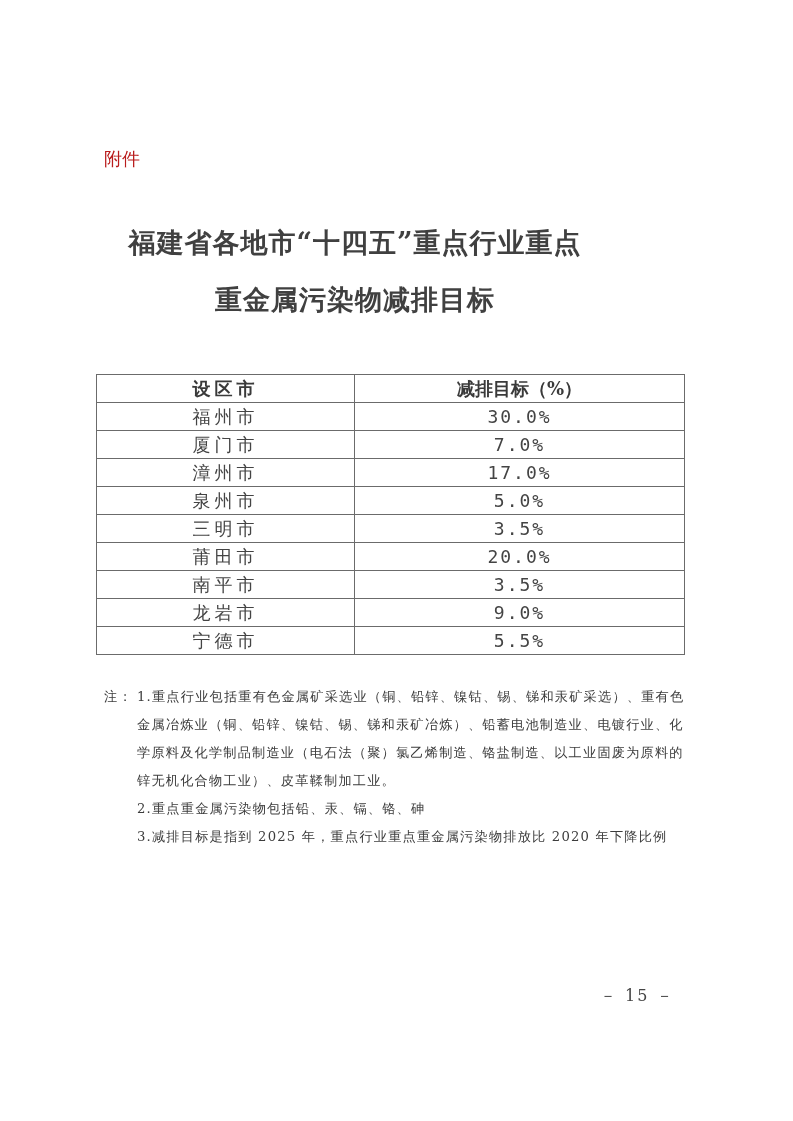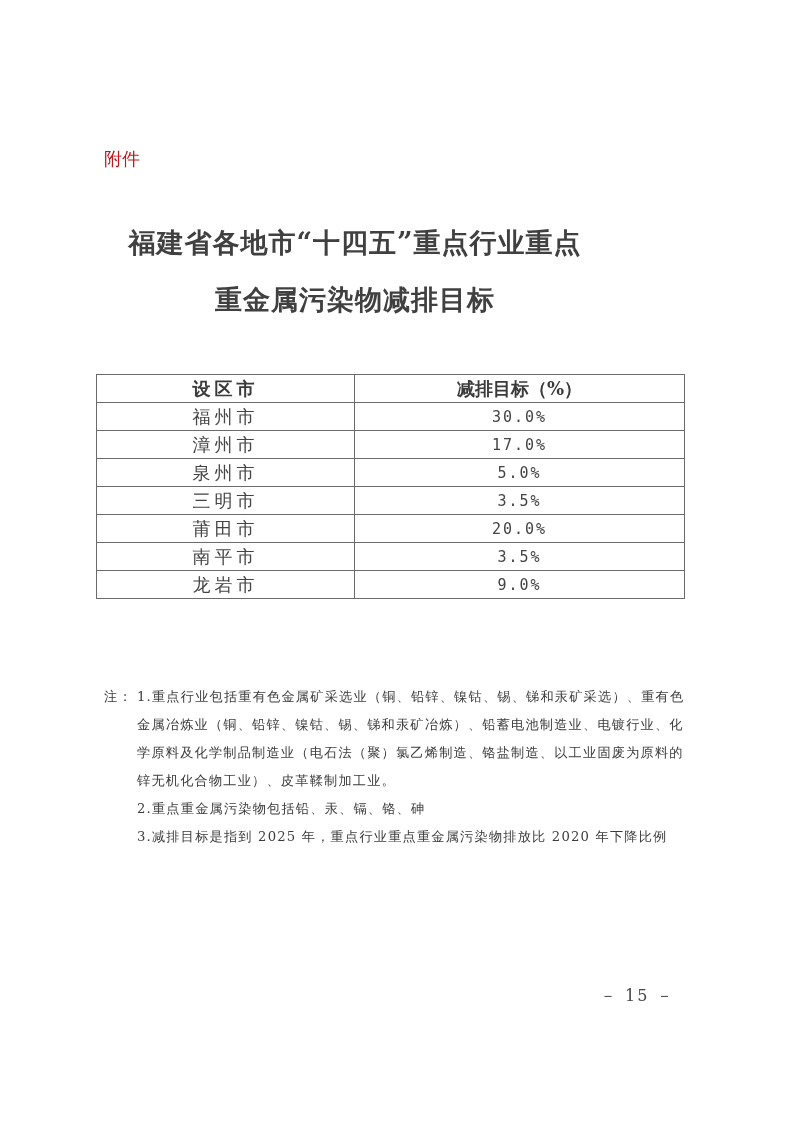--- a/index.html
+++ b/index.html
@@ -5,21 +5,21 @@
   html, body { margin:0; padding:0; background:#ffffff; }
   body { width:793px; height:1121px; position:relative; overflow:hidden; color:#3a3a3a; font-family:"DejaVu Serif", serif; }
   .attach { position:absolute; left:104px; top:147px; font-size:18px; font-family:"DejaVu Sans", sans-serif; color:#b91c1c; }
   .title { position:absolute; left:0; width:710px; text-align:center; font-size:27px; font-weight:bold; color:#404040; font-family:"DejaVu Serif", serif; letter-spacing:1px; }
   .t1 { top:225px; }
   .t2 { top:282px; }
   table { position:absolute; left:96px; top:374px; width:589px; border-collapse:collapse; }
   td, th { border:1.5px solid #6b6b6b; height:27px; padding:0; text-align:center; font-size:18px; font-weight:normal; color:#444; line-height:26px; }
   th { font-weight:bold; color:#3a3a3a; }
   td.c1, th.c1 { width:257px; letter-spacing:4px;margin-left:31px; }
-  td.c2 { font-family:"DejaVu Sans Mono", monospace; font-size:15px; letter-spacing:2px; }
+  td.c2 { font-family:"DejaVu Sans Mono", monospace; font-size:18px; letter-spacing:2px; }
   .notes { position:absolute; left:104px; top:683px; width:590px; font-size:13.2px; line-height:28px; color:#3c3c3c; letter-spacing:1.2px; }
   .note-row { display:flex; }
   .note-label { width:33px; flex:none; }
   .note-body { flex:1; }
   .note-indent { padding-left:33px; }
   .page-num { position:absolute; left:600px; top:986px; font-size:16px; color:#444; letter-spacing:2px; }
 </style>
 </head>
 <body>
 
@@ -34,20 +34,24 @@
       <th class="c1">设区市</th>
       <th class="c2">减排目标（%）</th>
     </tr>
   </thead>
   <tbody>
     <tr>
       <td class="c1">福州市</td>
       <td class="c2">30.0%</td>
     </tr>
     <tr>
+      <td class="c1">厦门市</td>
+      <td class="c2">7.0%</td>
+    </tr>
+    <tr>
       <td class="c1">漳州市</td>
       <td class="c2">17.0%</td>
     </tr>
     <tr>
       <td class="c1">泉州市</td>
       <td class="c2">5.0%</td>
     </tr>
     <tr>
       <td class="c1">三明市</td>
       <td class="c2">3.5%</td>
@@ -57,20 +61,24 @@
       <td class="c2">20.0%</td>
     </tr>
     <tr>
       <td class="c1">南平市</td>
       <td class="c2">3.5%</td>
     </tr>
     <tr>
       <td class="c1">龙岩市</td>
       <td class="c2">9.0%</td>
     </tr>
+    <tr>
+      <td class="c1">宁德市</td>
+      <td class="c2">5.5%</td>
+    </tr>
   </tbody>
 </table>
 
 <div class="notes">
   <div class="note-row">
     <span class="note-label">注：</span>
     <span class="note-body">1.重点行业包括重有色金属矿采选业（铜、铅锌、镍钴、锡、锑和汞矿采选）、重有色金属冶炼业（铜、铅锌、镍钴、锡、锑和汞矿冶炼）、铅蓄电池制造业、电镀行业、化学原料及化学制品制造业（电石法（聚）氯乙烯制造、铬盐制造、以工业固废为原料的锌无机化合物工业）、皮革鞣制加工业。</span>
   </div>
   <div class="note-indent">
     <span>2.重点重金属污染物包括铅、汞、镉、铬、砷</span>

